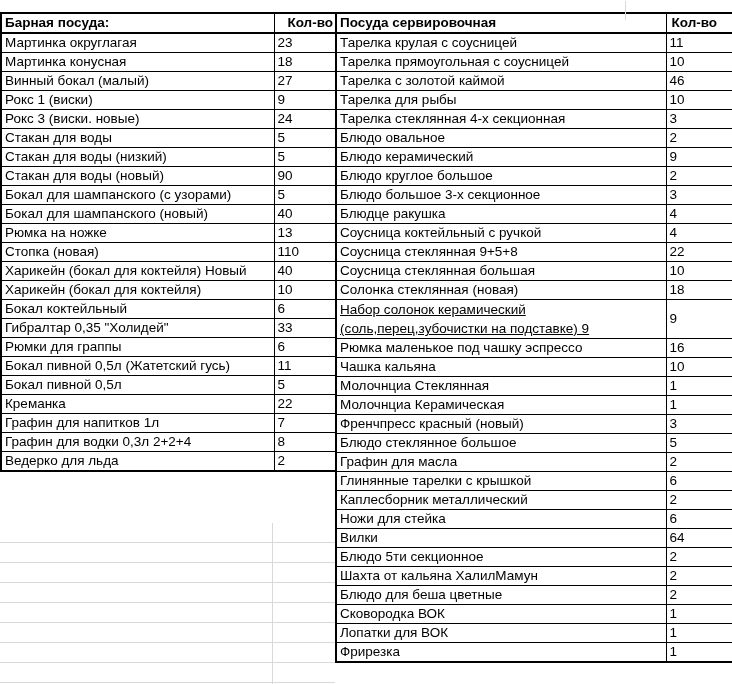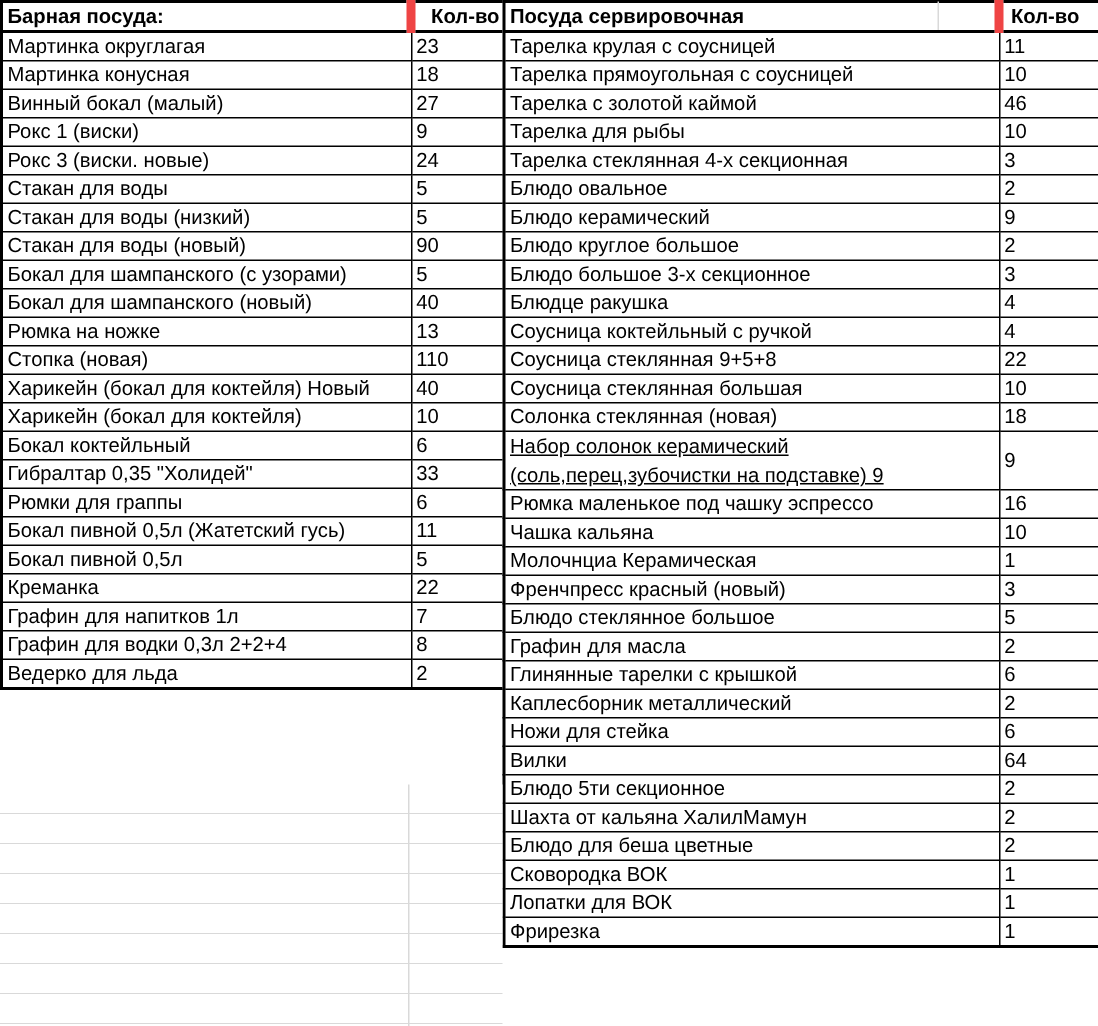--- a/index.html
+++ b/index.html
@@ -2,35 +2,35 @@
 <html><head>
 <meta charset="utf-8">
 <style>
   html,body{margin:0;padding:0;}
   body{
     width:732px;height:684px;position:relative;overflow:hidden;
     background:#ffffff;color:#000000;
     font-family:"Liberation Sans",sans-serif;font-size:13.5px;
   }
   table.sheet{
-    position:absolute;top:0;border-collapse:collapse;table-layout:fixed;
+    position:absolute;top:12px;border-collapse:collapse;table-layout:fixed;
     background:#ffffff;border:2px solid #000;
   }
   #left-table{left:0;width:336px;}
   #right-table{left:335px;width:397px;}
   .sheet th,.sheet td{
     border:1px solid #000;overflow:hidden;white-space:nowrap;
     vertical-align:middle;padding:0 2px 0 3px;line-height:18px;
     font-weight:normal;text-align:left;
   }
   .sheet tr{height:19px;}
   .sheet tr.tall{height:39px;}
   .sheet thead th{font-weight:bold;border-bottom:2px solid #000;}
   .qty-cell{text-align:right;border-left:2px solid #000;padding-right:3px;}
-  th.qty-h{border-left:6px solid #ef4444;}
+  th.qty-h{border-left:1px solid #ef4444;}
   #left-table th.qty-h{text-align:right;padding-right:3px;}
   #right-table th.qty-h{text-align:left;padding-left:5px;}
   .tall .name-cell div{line-height:19px;text-decoration:underline;}
   .empty-grid{
     position:absolute;left:0;top:523px;width:335px;height:161px;
     background:repeating-linear-gradient(to bottom,#ffffff 0,#ffffff 19px,#d9d9d9 19px,#d9d9d9 20px);
   }
   .empty-grid .vline{
     position:absolute;left:272px;top:0;width:1px;height:100%;background:#d9d9d9;
   }
@@ -225,20 +225,24 @@
       </tr>
       <tr>
         <td class="name-cell">Рюмка маленькое под чашку эспрессо</td>
         <td class="qty-cell">16</td>
       </tr>
       <tr>
         <td class="name-cell">Чашка кальяна</td>
         <td class="qty-cell">10</td>
       </tr>
       <tr>
+        <td class="name-cell">Молочнциа Стеклянная</td>
+        <td class="qty-cell">1</td>
+      </tr>
+      <tr>
         <td class="name-cell">Молочнциа Керамическая</td>
         <td class="qty-cell">1</td>
       </tr>
       <tr>
         <td class="name-cell">Френчпресс красный (новый)</td>
         <td class="qty-cell">3</td>
       </tr>
       <tr>
         <td class="name-cell">Блюдо стеклянное большое</td>
         <td class="qty-cell">5</td>

